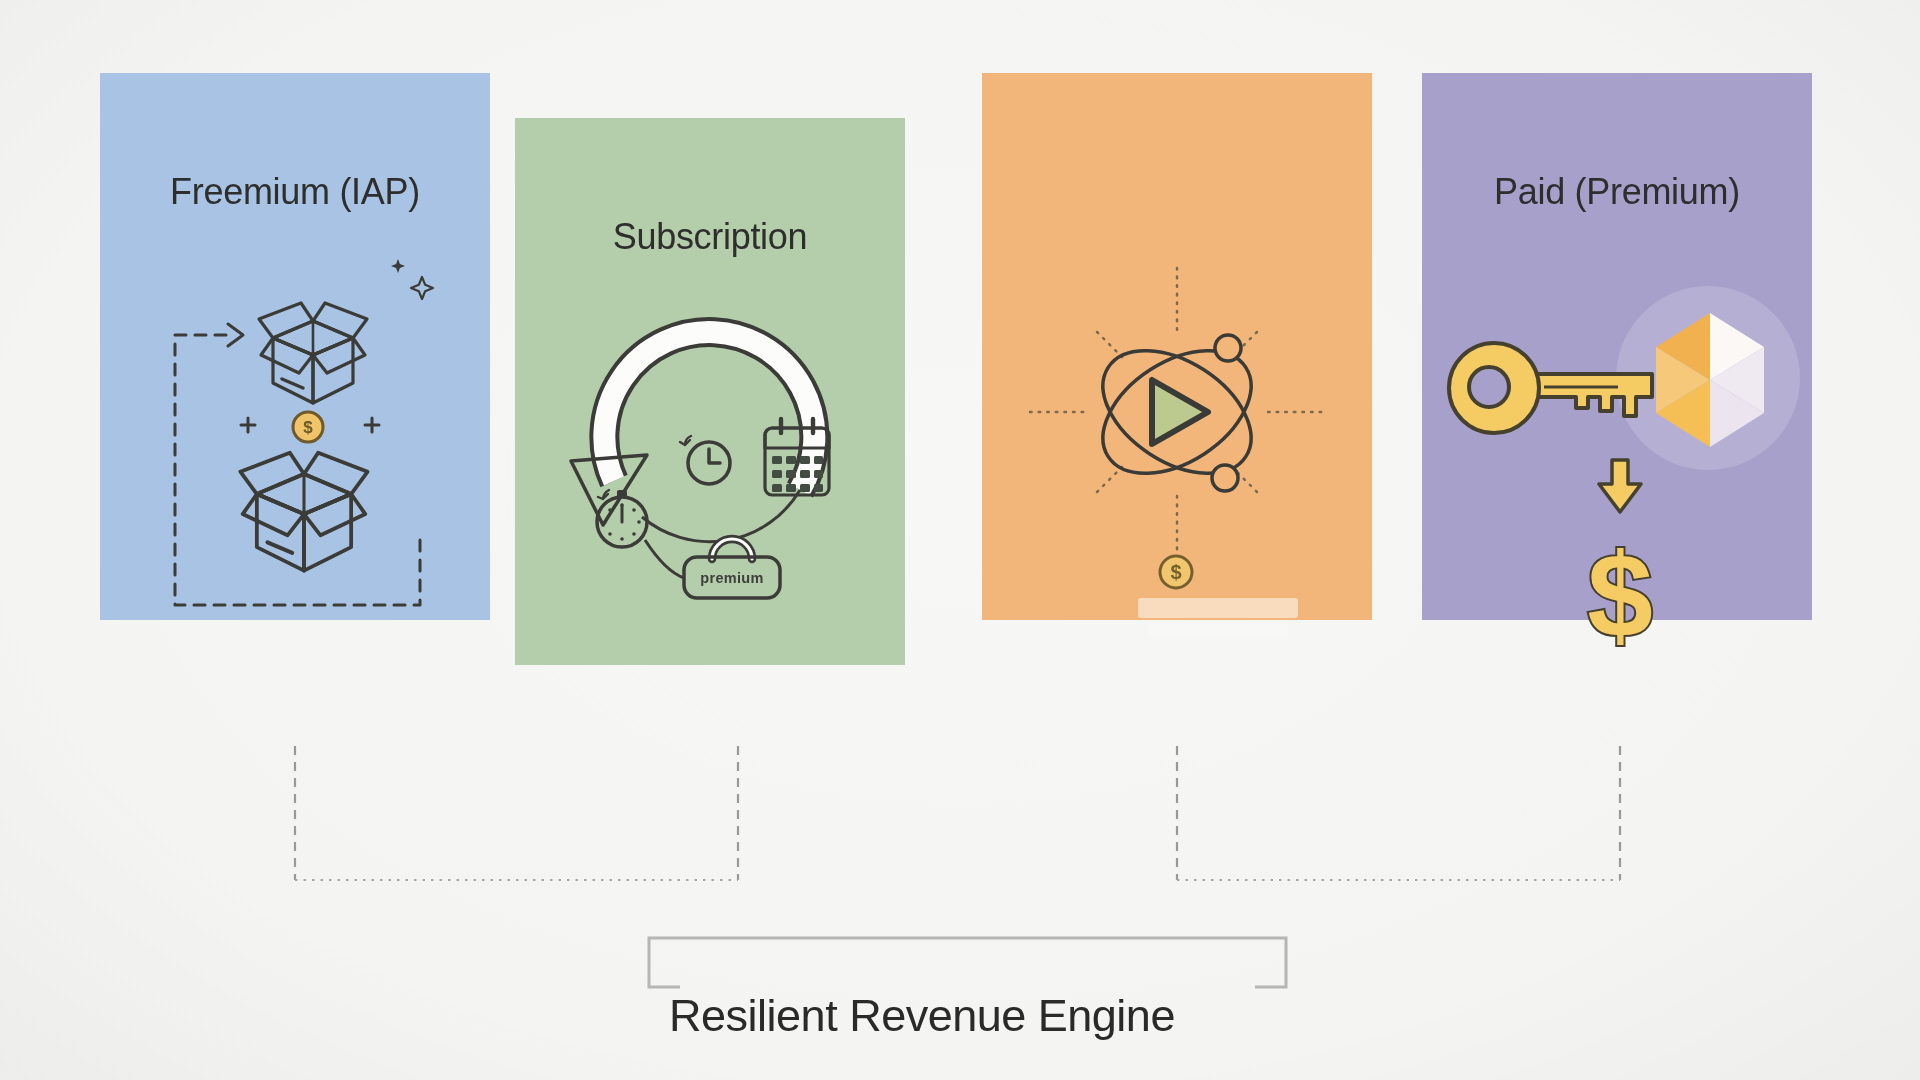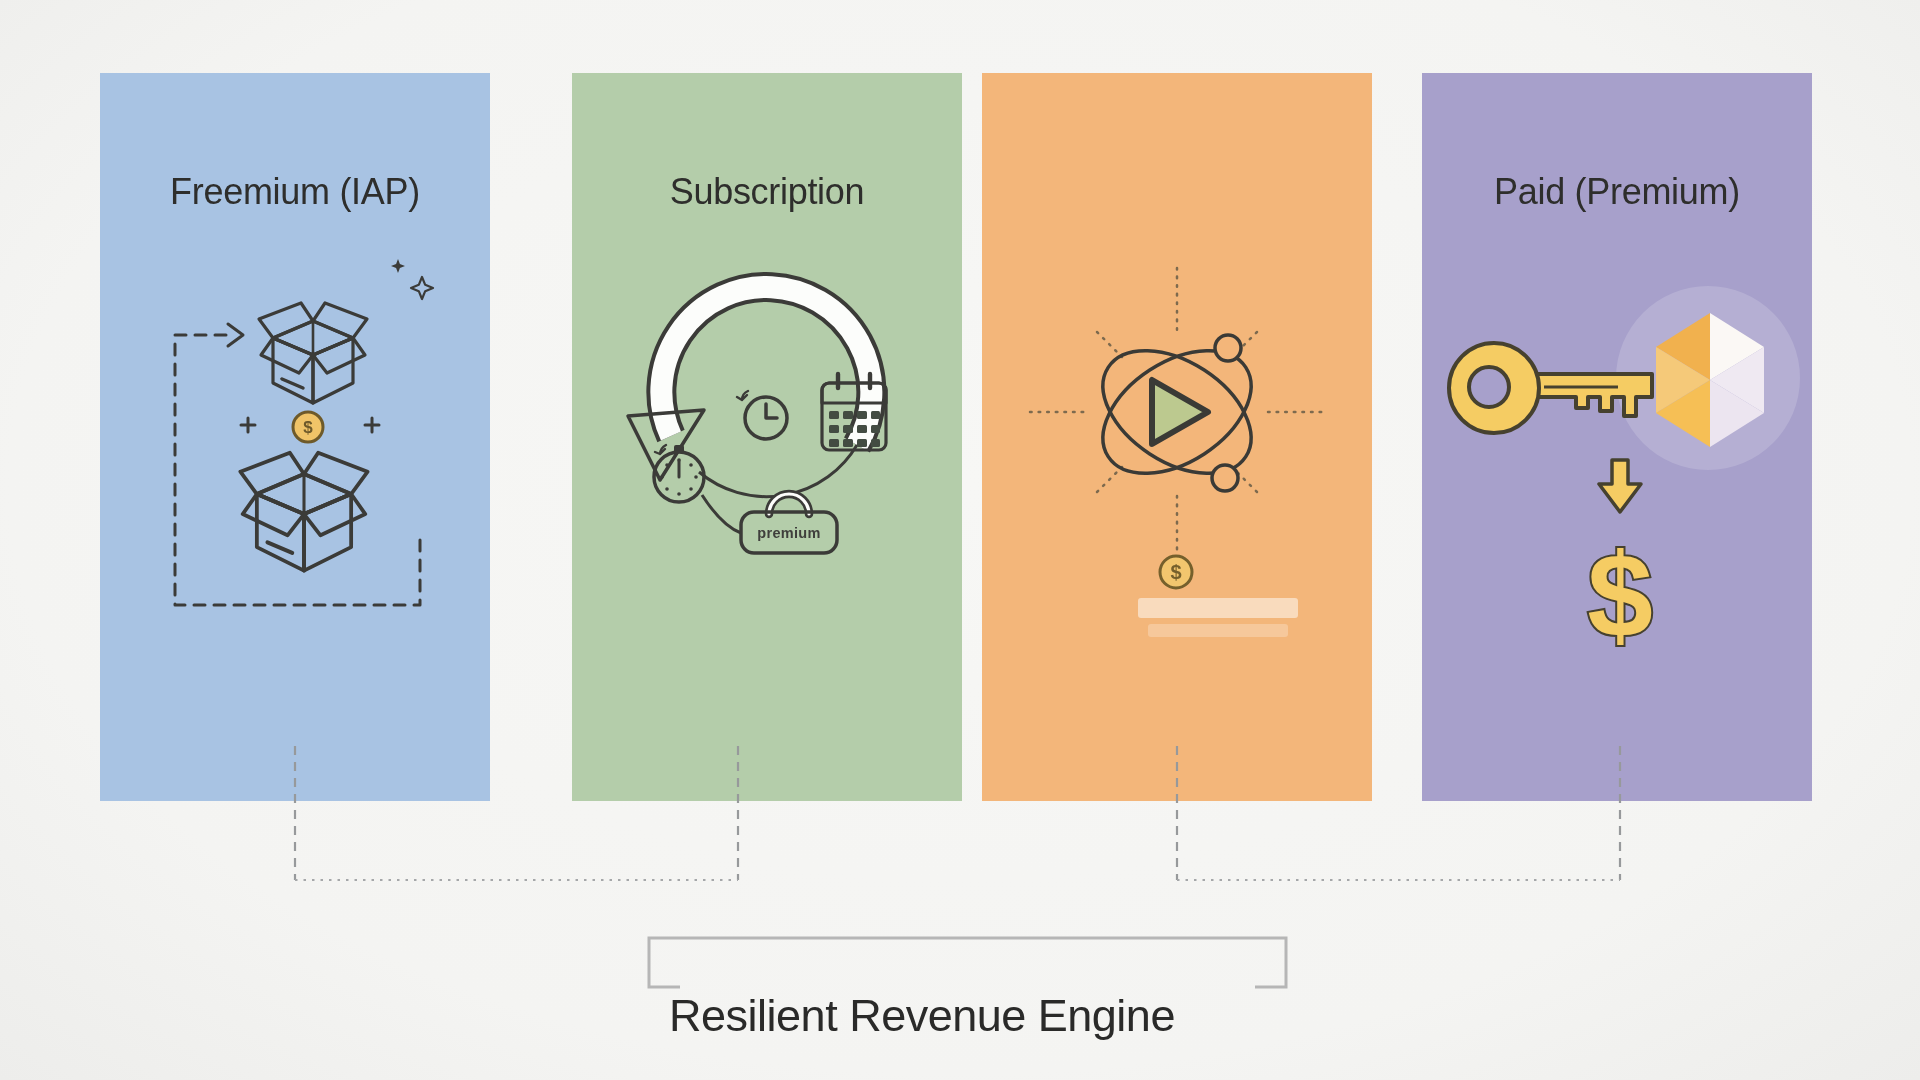--- a/index.html
+++ b/index.html
@@ -5,21 +5,21 @@
   html,body{margin:0;padding:0;}
   body{
     width:1920px;height:1080px;overflow:hidden;
     background:#f5f5f3;
     background:radial-gradient(ellipse at 50% 45%, #f7f7f5 0%, #f4f4f2 70%, #ededeb 100%);
     font-family:"Liberation Sans", sans-serif;
     position:relative;
   }
   .stage{position:absolute;left:0;top:0;width:1920px;height:1080px;}
   .card{
-    position:absolute;top:73px;width:390px;height:728px;
+    position:absolute;top:73px;width:390px;height:547px;
   }
   .card-title{
     position:absolute;top:98px;left:0;width:100%;
     text-align:center;font-size:36px;font-weight:500;
     color:#2e2e2c;letter-spacing:-0.3px;
   }
   .icon-svg{position:absolute;left:0;top:165px;width:390px;height:410px;}
   .overlay-svg{position:absolute;left:0;top:0;width:1920px;height:1080px;pointer-events:none;}
   .footer-label{
     position:absolute;top:990px;left:922px;transform:translateX(-50%);
@@ -65,21 +65,21 @@
 
       <g>
         <circle cx="208" cy="189" r="15" fill="#f0c468" stroke="#6e5a2a" stroke-width="3"></circle>
         <text x="208" y="195" font-size="17" font-weight="bold" fill="#6e5a2a" text-anchor="middle" font-family="Liberation Sans, sans-serif">$</text>
       </g>
 
       <use href="#openbox" x="133" y="203" width="142" height="132"></use>
     </svg>
   </div>
 
-  <div class="card" style="left: 572px; background-color: rgb(180, 205, 170);">
+  <div class="card" style="left: 515px; background-color: rgb(180, 205, 170); margin-top: 45px;">
     <div class="card-title">Subscription</div>
     <svg class="icon-svg" viewBox="0 0 390 410">
 
       <g>
         <path d="M 285 207 A 105 105 0 1 0 99 198" fill="none" stroke="#3b3b38" stroke-width="30" stroke-linecap="butt"></path>
         <path d="M 285 207 A 105 105 0 1 0 99 198" fill="none" stroke="#fcfdfb" stroke-width="22" stroke-linecap="butt"></path>
         <polygon points="56,178 132,172 88,242" fill="#fcfdfb" class="outline" stroke-width="3.5"></polygon>
         <path d="M 285 207 A 105 105 0 0 1 127 234" fill="none" stroke="#3b3b38" stroke-width="3"></path>
         <path d="M 130 257 Q 150 288 169 295" fill="none" stroke="#3b3b38" stroke-width="3"></path>
       </g>

